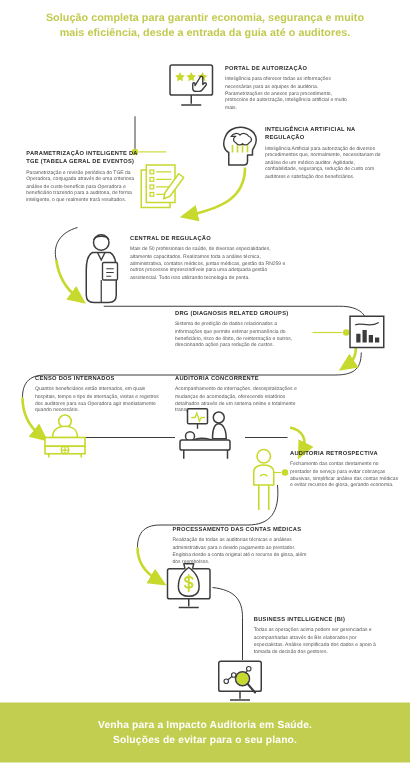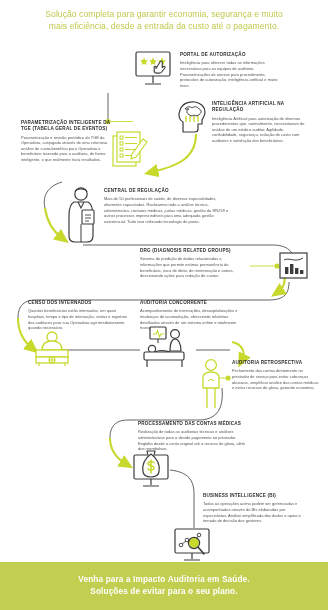--- a/index.html
+++ b/index.html
@@ -16,21 +16,21 @@
 
   
   .header{
     position:absolute;left:0;top:0;width:328px;height:40px;
     display:flex;flex-direction:column;align-items:center;justify-content:center;
     text-align:center;
   }
   .header .line{
     color:#c2c94e;
     font-size:8.6px;
-    font-weight:normal;
+    font-weight:bold;
     line-height:12.5px;
     letter-spacing:.05px;
     white-space:nowrap;
   }
 
   
   .flow{position:absolute;left:0;top:0;width:328px;height:610px;pointer-events:none;}
 
   
   .step{position:absolute;}
@@ -64,21 +64,21 @@
     letter-spacing:.15px;white-space:nowrap;
   }
 </style>
 </head>
 <body>
 
 <div id="root">
 
   <div class="header">
     <div class="line">Solução completa para garantir economia, segurança e muito</div>
-    <div class="line">mais eficiência, desde a entrada da custo até o pagamento.</div>
+    <div class="line">mais eficiência, desde a entrada da guia até o auditores.</div>
   </div>
 
   <svg class="flow" viewBox="0 0 328 610" xmlns="http://www.w3.org/2000/svg">
     <defs>
       <marker id="arrGreen" markerWidth="7" markerHeight="7" refX="3" refY="3.2" orient="auto">
         <path d="M0,0 L7,3.2 L0,6.4 Z" fill="#c8d92e"></path>
       </marker>
     </defs>
 
     <path d="M108,93 L108,120" stroke="#3c3c3c" stroke-width="0.8" fill="none"></path>

